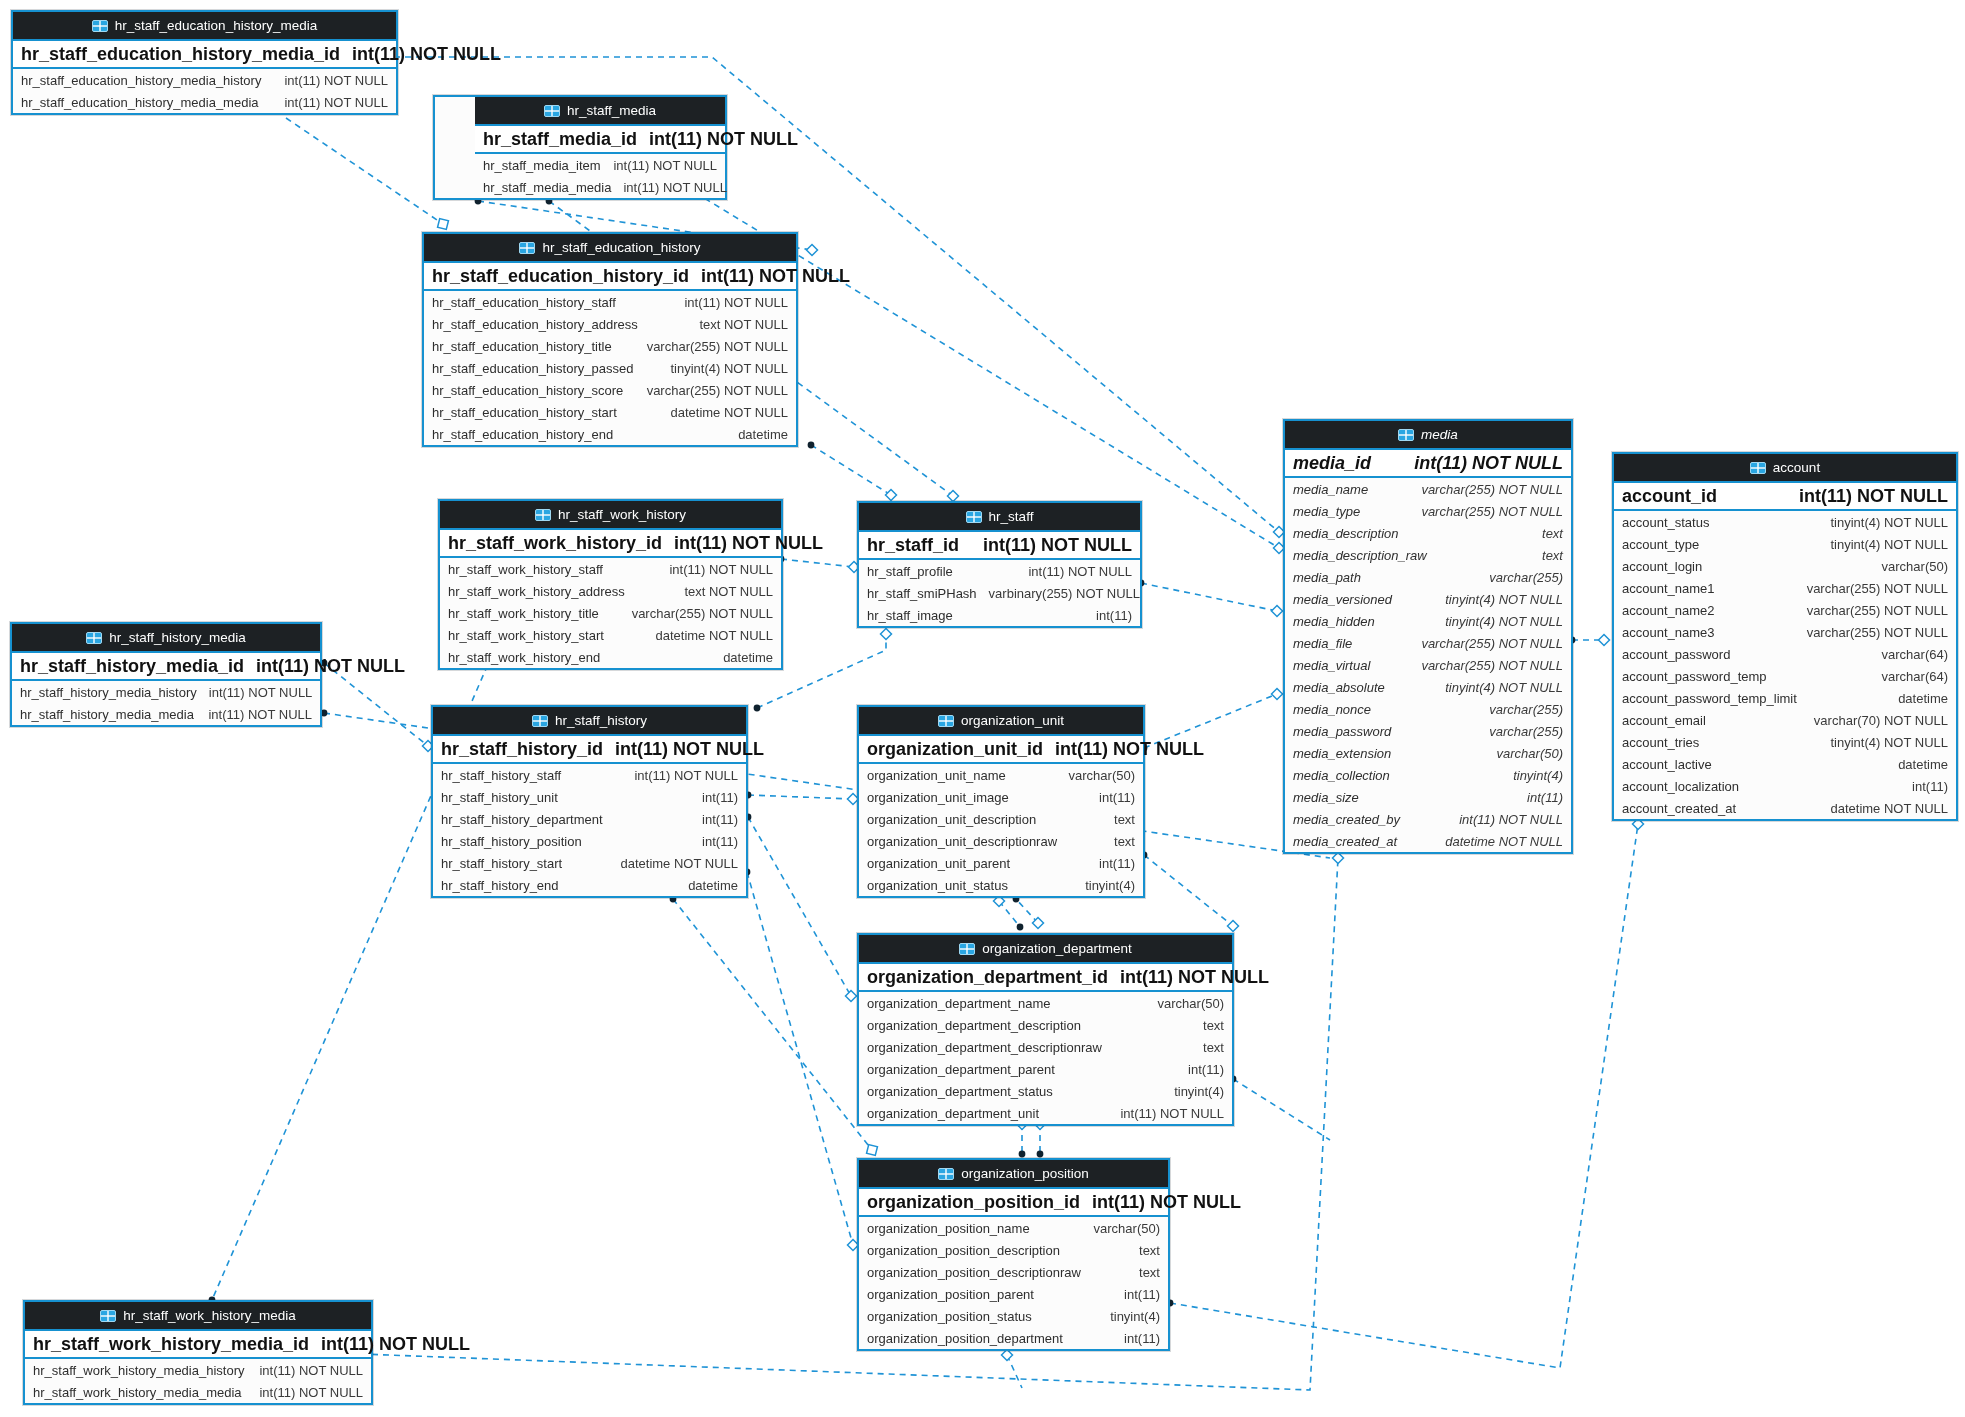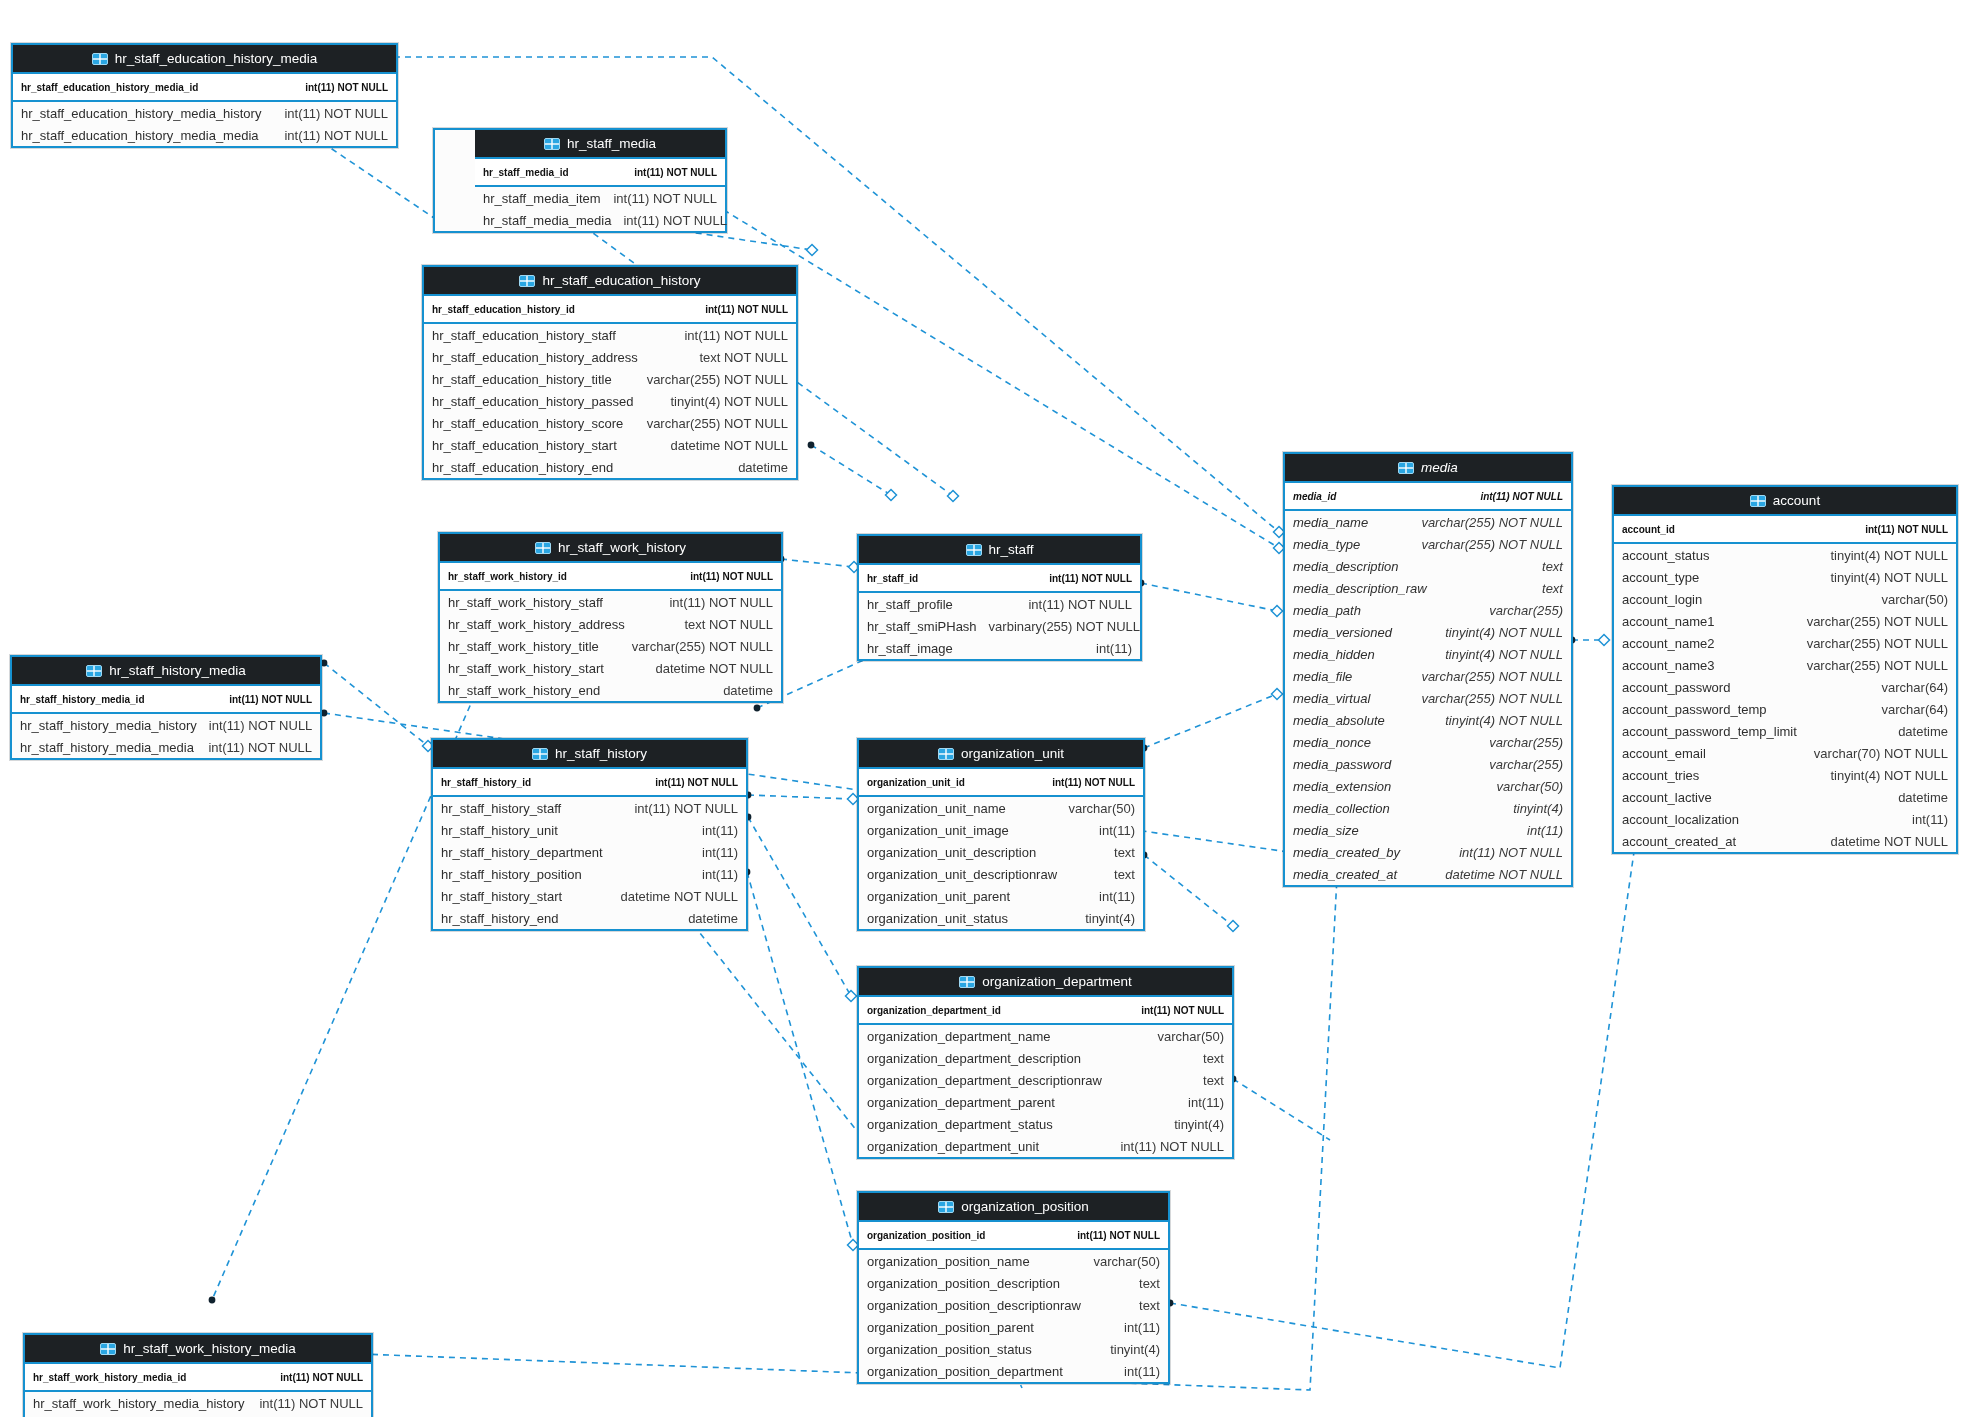--- a/index.html
+++ b/index.html
@@ -1,26 +1,26 @@
 <!DOCTYPE html>
 <html><head>
 <meta charset="utf-8">
 <style>
   html,body{margin:0;padding:0;}
   body{width:1965px;height:1417px;position:relative;background:#ffffff;overflow:hidden;
        font-family:"Liberation Sans",sans-serif;}
   #edges-layer{position:absolute;left:0;top:0;z-index:0;}
   #tables-layer{position:absolute;left:0;top:0;width:100%;height:100%;z-index:1;}
   .table-node{position:absolute;background:#fcfcfc;border:2px solid #1691d0;
-              box-shadow:0 0 0 1px rgba(30,40,50,.18);margin-top:33px;}
+              box-shadow:0 0 0 1px rgba(30,40,50,.18);}
   .tn-header{height:27px;background:#1d2124;color:#ffffff;display:flex;align-items:center;
              justify-content:center;gap:7px;font-size:13.5px;border-bottom:2px solid #1691d0;
              white-space:nowrap;}
   .tn-pk{height:26px;display:flex;justify-content:space-between;align-items:center;
-         padding:0 8px;font-weight:bold;font-size:10px;color:#111;background:#ffffff;
+         padding:0 8px;font-weight:bold;font-size:18px;color:#111;background:#ffffff;
          border-bottom:2px solid #1691d0;white-space:nowrap;}
   .tn-row{height:22px;display:flex;justify-content:space-between;align-items:center;
           padding:0 8px;font-size:13px;color:#2e2e2e;background:#fcfcfc;white-space:nowrap;}
   .tn-row .type,.tn-pk .type{padding-left:12px;color:#3a3a3a;}
   .tn-pk .type{font-weight:bold;color:#111;}
   .ticon{display:inline-block;line-height:0;}
 </style>
 </head>
 <body>
 

